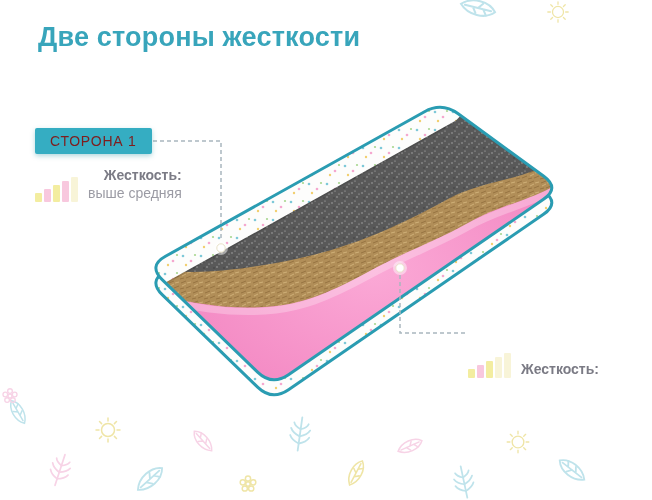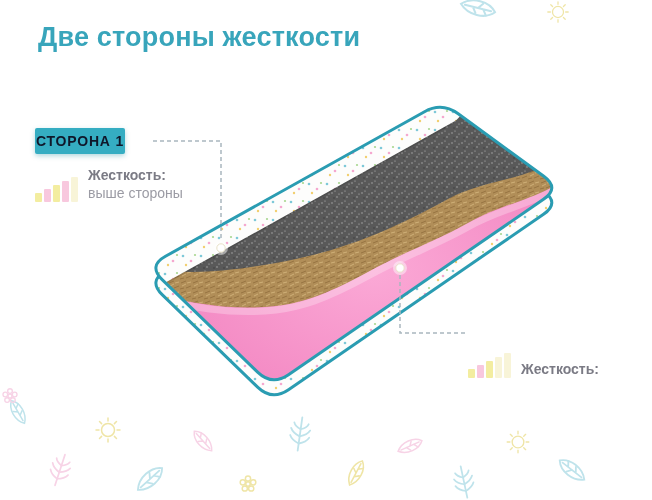--- a/index.html
+++ b/index.html
@@ -9,33 +9,33 @@
     --text-strong:#7b7b85; --text-muted:#9b9ba4; --callout-line:#a9b7be;
     font-family:"Liberation Sans", sans-serif;
   }
   .stage{position:relative;width:616px;height:500px;background:#fff;overflow:hidden;}
   .art{position:absolute;inset:0;}
   .page-title{
     position:absolute;left:38px;top:22px;margin:0;
     font-size:27px;font-weight:700;color:var(--accent,#38a5bb);letter-spacing:.2px;
   }
   .badge{
-    position:absolute;background:var(--badge,#35adc2);color:#0f172a;
-    font-weight:700;font-size:14px;letter-spacing:.8px;
-    padding:5px 1px;border-radius:2px;
+    position:absolute;background:var(--badge,#35adc2);color:#7f1d1d;
+    font-weight:400;font-size:14px;letter-spacing:.8px;
+    padding:5px 15px;border-radius:2px;
     box-shadow:0 2px 5px rgba(31,142,160,.35);white-space:nowrap;
   }
   .badge1{left:35px;top:128px;}
   .badge2{left:470px;top:321px;}
   .firmness{position:absolute;display:flex;align-items:flex-end;gap:10px;}
   .firmness1{left:35px;top:166px;}
   .firmness2{left:468px;top:352px;}
   .bars{display:flex;align-items:flex-end;gap:2px;height:26px;}
   .bar{width:7px;border-radius:1px;}
-  .ftext{line-height:1.3;}
+  .ftext{line-height:1.3;text-align:right;}
   .flabel{font-weight:700;font-size:14px;color:var(--text-strong,#7b7b85);}
   .fvalue{font-size:14px;color:var(--text-muted,#9b9ba4);}
   .dd-teal{color:#bfe3eb;}
   .dd-pink{color:#f7d3e6;}
   .dd-yellow{color:#efe5a6;}
 </style>
 </head>
 <body style="--accent: #38a5bb; --badge: #35adc2; --outline: #2a9cb2; --mattress-pink: #f48cc5; --layer-gray: #595959; --layer-brown: #b18e58; --text-strong: #7b7b85; --text-muted: #9b9ba4; --callout-line: #a9b7be;">
 
 <div class="stage">
@@ -146,21 +146,21 @@
   <div class="firmness firmness1">
     <div class="bars">
         <div class="bar" style="height: 9px; background: rgb(243, 237, 160);"></div>
         <div class="bar" style="height: 13px; background: rgb(248, 200, 222);"></div>
         <div class="bar" style="height: 17px; background: rgb(243, 237, 160);"></div>
         <div class="bar" style="height: 21px; background: rgb(248, 200, 222);"></div>
         <div class="bar" style="height: 25px; background: rgb(248, 244, 216);"></div>
       </div>
     <div class="ftext">
       <div class="flabel">Жесткость:</div>
-      <div class="fvalue">выше стороны</div>
+      <div class="fvalue">выше средняя</div>
     </div>
   </div>
 
 
   <div class="firmness firmness2">
     <div class="bars">
         <div class="bar" style="height: 9px; background: rgb(243, 237, 160);"></div>
         <div class="bar" style="height: 13px; background: rgb(248, 200, 222);"></div>
         <div class="bar" style="height: 17px; background: rgb(243, 237, 160);"></div>
         <div class="bar" style="height: 21px; background: rgb(248, 244, 216);"></div>

